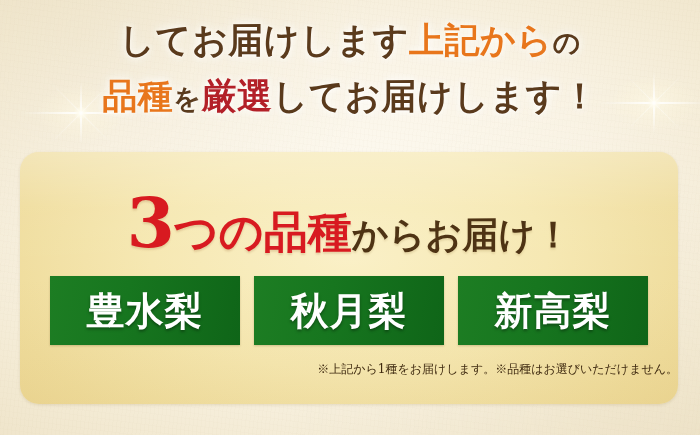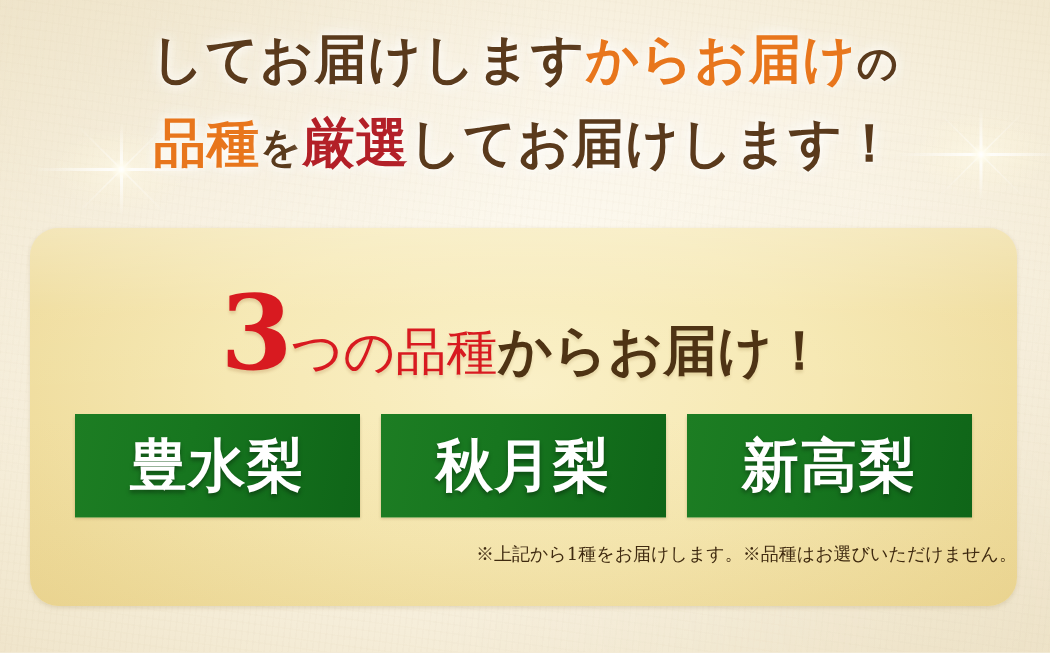--- a/index.html
+++ b/index.html
@@ -148,23 +148,23 @@
     z-index: 3;
   }
   #panel-title .big-num {
     font-size: 69px;
     color: #d81a20;
     font-weight: 700;
     letter-spacing: -1px;
     text-shadow: 0 2px 2px rgba(150,90,40,.20);
   }
   #panel-title .big-red {
-    font-size: 34px;
+    font-size: 44px;
     color: #d81a20;
-    font-weight: 400;
+    font-weight: 700;
     text-shadow: 0 2px 2px rgba(150,90,40,.20);
   }
   #panel-title .big-brown {
     font-size: 36px;
     color: #4e3314;
     font-weight: 700;
     text-shadow: 0 2px 2px rgba(150,120,60,.20);
   }
 
   
@@ -232,21 +232,21 @@
     <span class="halo"></span>
     <span class="ray ray-h"></span>
     <span class="ray ray-v"></span>
     <span class="ray ray-d1"></span>
     <span class="ray ray-d2"></span>
     <span class="core"></span>
   </div>
 
   <div id="headline">
     <div class="hl-line" id="hl-line-1">
-      <span class="t-brown">してお届けします</span><span class="t-orange">からお届け</span><span class="t-brown hl-small">の</span>
+      <span class="t-brown">してお届けします</span><span class="t-orange">上記から</span><span class="t-brown hl-small">の</span>
     </div>
     <div class="hl-line" id="hl-line-2">
       <span class="t-orange">品種</span><span class="t-brown hl-small">を</span><span class="t-crimson">厳選</span><span class="t-brown">してお届けします！</span>
     </div>
   </div>
 
   <div id="gold-panel">
     <div id="gold-panel-sheen"></div>
 
     <div id="panel-title">

